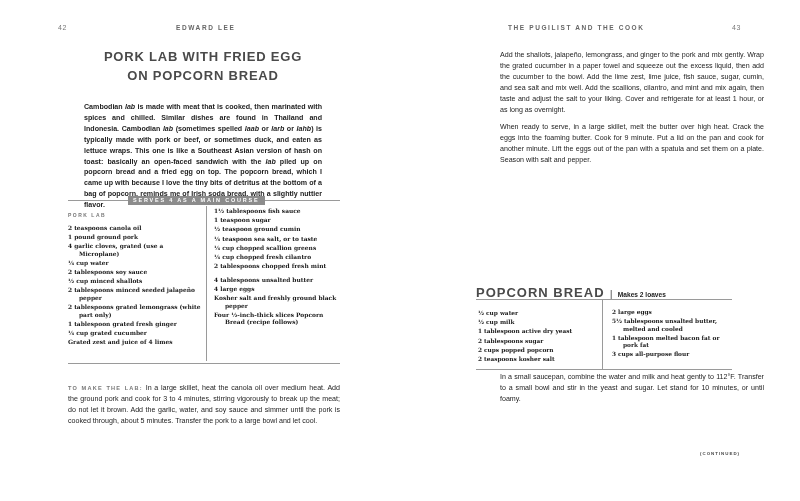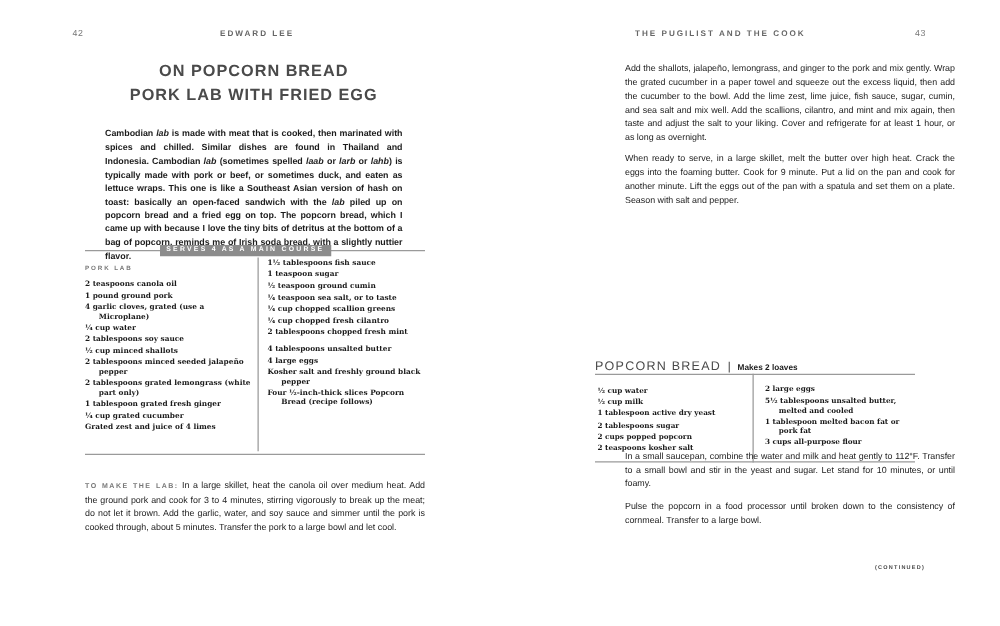--- a/index.html
+++ b/index.html
@@ -30,21 +30,21 @@
   .subhead { font-family: "Liberation Sans", sans-serif; font-weight: bold; font-size: 5px; letter-spacing: 1.5px; color: #777; margin-bottom: 4px; margin-top: 2px; }
 
   .method-left { position: absolute; left: 68px; width: 272px; top: 383px; text-align: justify; }
   .method-left p { margin: 0; }
   .lead-in { font-family: "Liberation Sans", sans-serif; font-weight: bold; font-size: 5.6px; letter-spacing: 1.2px; color: #777; }
 
   .right-body { position: absolute; left: 76px; width: 264px; text-align: justify; margin-left: 24px; }
   .right-body p { margin: 0 0 7px 0; }
 
   .sub-recipe-head { position: absolute; left: 76px; top: 283px; font-family: "Liberation Sans", sans-serif; }
-  .sub-recipe-title { font-weight: normal; font-size: 10px; letter-spacing: 1px; color: #4a4a4a; }
+  .sub-recipe-title { font-weight: bold; font-size: 13px; letter-spacing: 1px; color: #4a4a4a; }
   .sub-recipe-sep { font-size: 9px; color: #333; margin: 0 1px; }
   .sub-recipe-yield { font-weight: bold; font-size: 6.6px; color: #1c1c1c; }
 
   .pb-box { position: absolute; left: 76px; width: 256px; top: 299px; height: 71px; }
   .pb-top { position: absolute; top: 0; left: 0; right: 0; height: 1px; background: #9a9a9a; }
   .pb-bottom { position: absolute; bottom: 0; left: 0; right: 0; height: 1px; background: #9a9a9a; }
   .pb-divider { position: absolute; top: 0; left: 126px; width: 1px; height: 71px; background: #9a9a9a; }
   .pb-col { position: absolute; top: 10px; font-family: "DejaVu Serif", serif; font-weight: bold; font-size: 5.8px; line-height: 9.2px; color: #1a1a1a; }
   .pb-col.left { left: 2px; width: 120px; }
   .pb-col.right { left: 136px; width: 120px; line-height: 7.4px; }
@@ -54,22 +54,22 @@
   .continued { position: absolute; left: 300px; top: 451px; font-family: "Liberation Sans", sans-serif; font-size: 4.4px; font-weight: bold; letter-spacing: 1px; color: #444; }
 </style>
 </head>
 <body>
 
 <div class="page left-page">
   <div class="folio" style="left:58px;">42</div>
   <div class="running-head" style="left:176px;">EDWARD LEE</div>
 
   <div class="recipe-title">
+    <div>PORK LAB WITH FRIED EGG</div>
     <div>ON POPCORN BREAD</div>
-    <div>PORK LAB WITH FRIED EGG</div>
   </div>
 
   <div class="intro sans-body">
     <p id="intro-p"><span>Cambodian </span><span style="font-style: italic;">lab</span><span> is made with meat that is cooked, then marinated with spices and chilled. Similar dishes are found in Thailand and Indonesia. Cambodian </span><span style="font-style: italic;">lab</span><span> (sometimes spelled </span><span style="font-style: italic;">laab</span><span> or </span><span style="font-style: italic;">larb</span><span> or </span><span style="font-style: italic;">lahb</span><span>) is typically made with pork or beef, or sometimes duck, and eaten as lettuce wraps. This one is like a Southeast Asian version of hash on toast: basically an open-faced sandwich with the </span><span style="font-style: italic;">lab</span><span> piled up on popcorn bread and a fried egg on top. The popcorn bread, which I came up with because I love the tiny bits of detritus at the bottom of a bag of popcorn, reminds me of Irish soda bread, with a slightly nuttier flavor.</span></p>
   </div>
 
   <div class="serves-wrap">
     <div class="serves-rule"></div>
     <div class="serves-banner">SERVES 4 AS A MAIN COURSE</div>
     <div class="col-divider"></div>
@@ -143,19 +143,18 @@
       </div>
     <div class="pb-col right" id="pb-right">
         <div class="ing">2 large eggs</div>
         <div class="ing">5½ tablespoons unsalted butter, melted and cooled</div>
         <div class="ing">1 tablespoon melted bacon fat or pork fat</div>
         <div class="ing">3 cups all-purpose flour</div>
       </div>
     <div class="pb-bottom"></div>
   </div>
 
-  <div class="right-body sans-body" style="top:360px;">
+  <div class="right-body sans-body" style="top:372px;">
     <p>In a small saucepan, combine the water and milk and heat gently to 112°F. Transfer to a small bowl and stir in the yeast and sugar. Let stand for 10 minutes, or until foamy.</p>
-    <p>Pulse the popcorn in a food processor until broken down to the consistency of cornmeal. Transfer to a large bowl.</p>
   </div>
 
   <div class="continued">(CONTINUED)</div>
 </div>
 
 </body></html>

